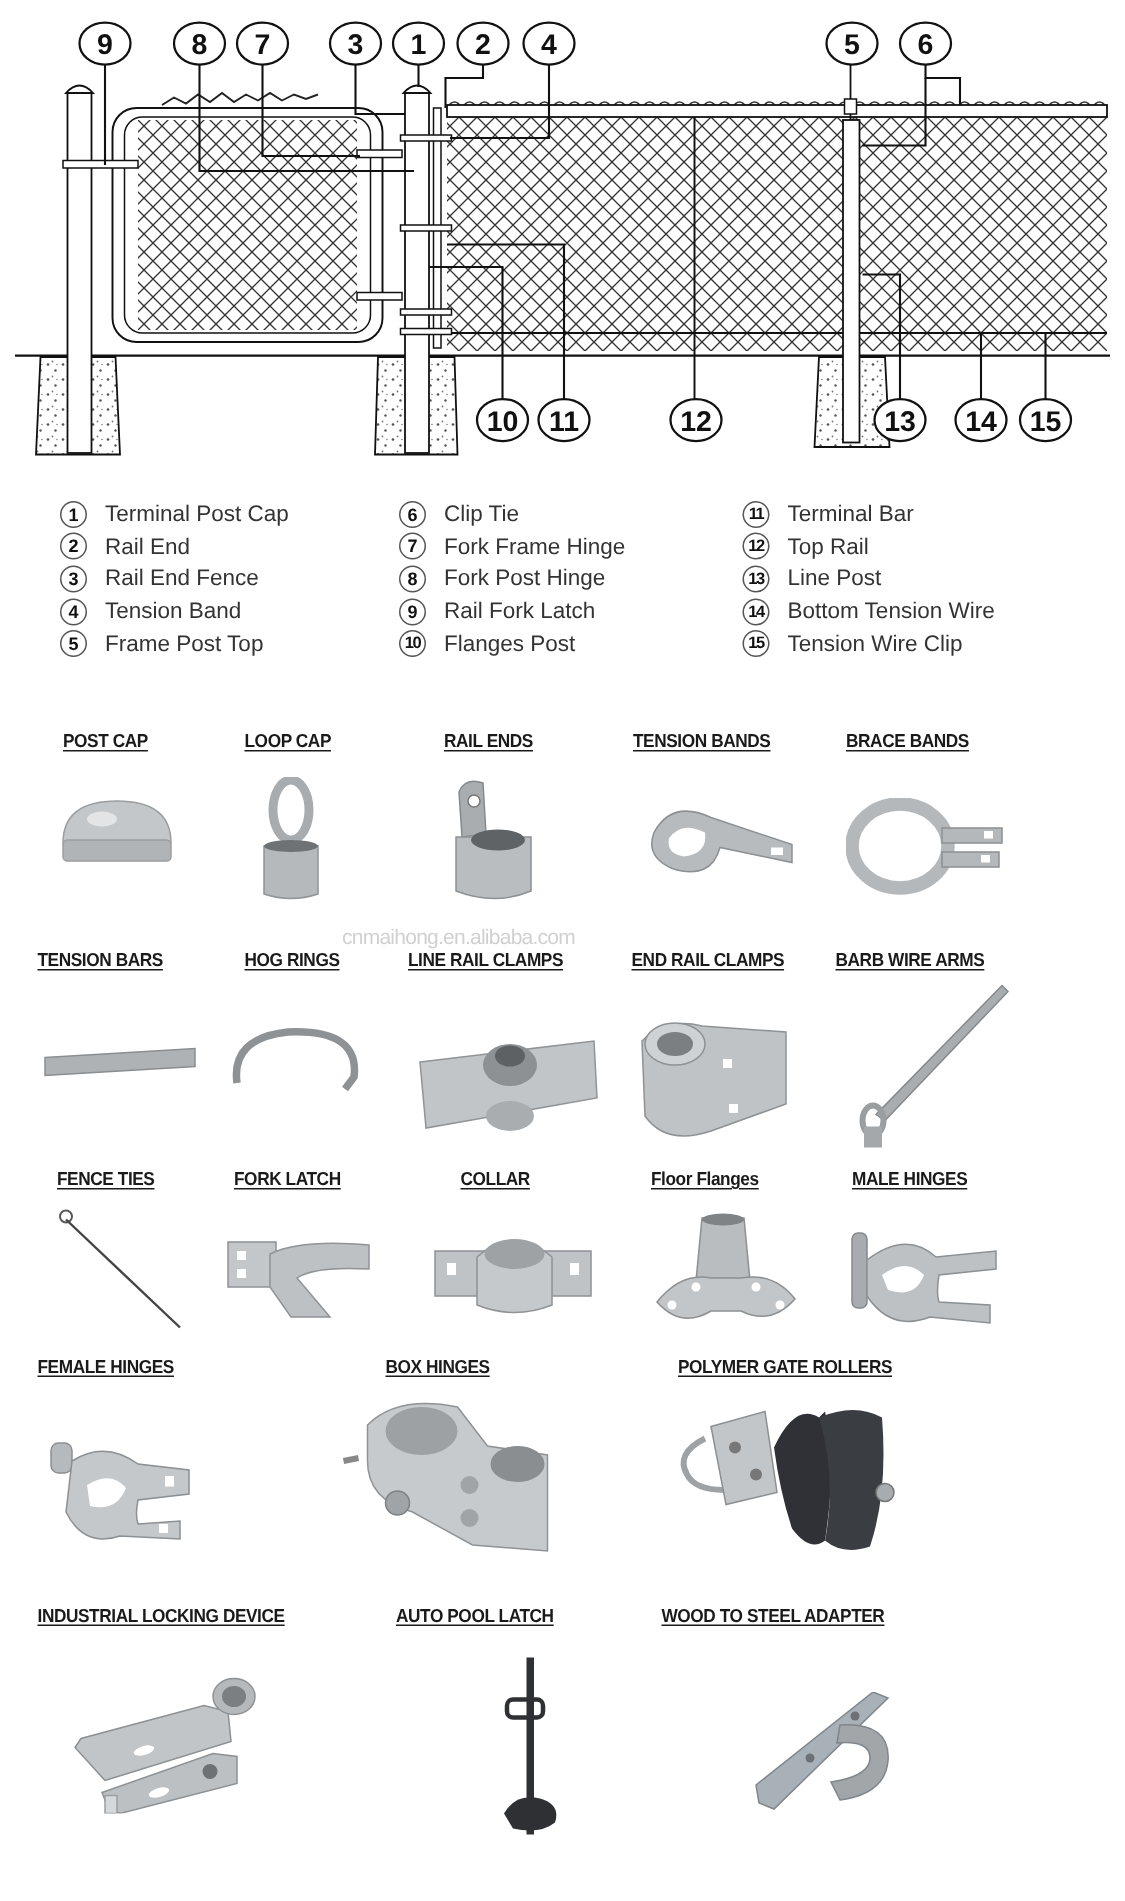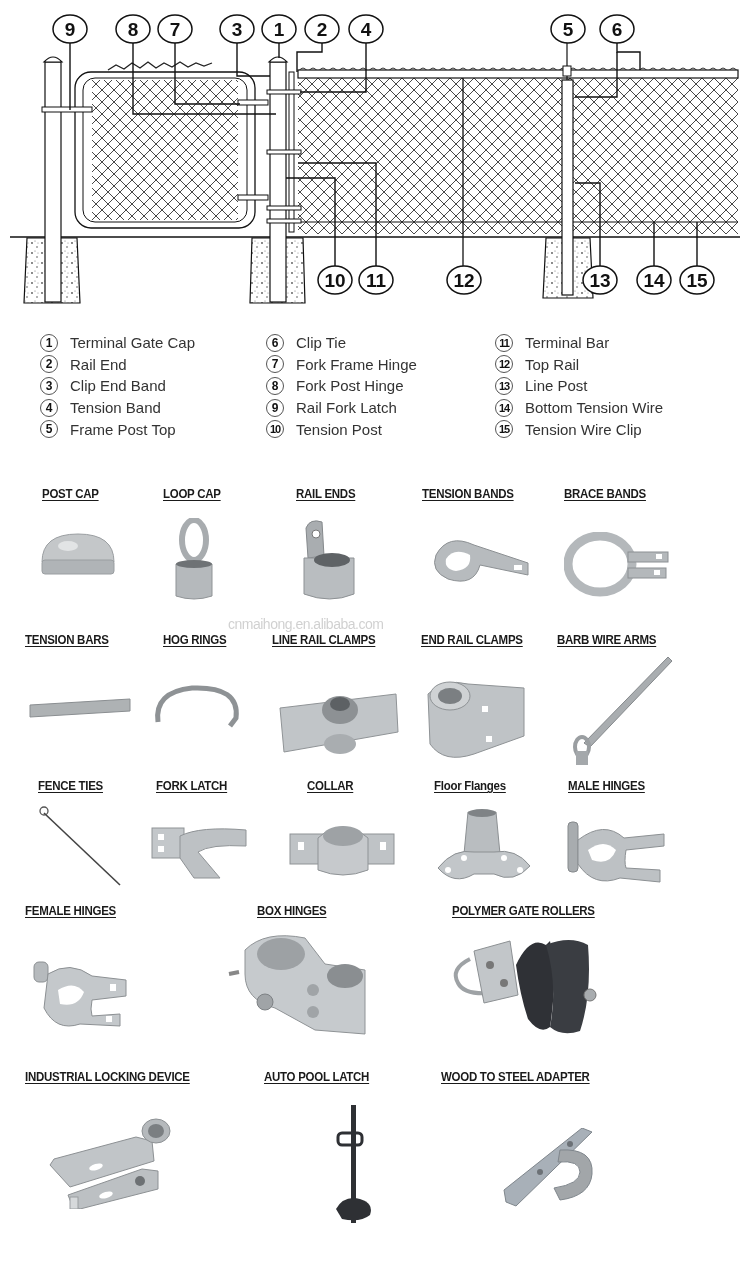--- a/index.html
+++ b/index.html
@@ -155,29 +155,29 @@
           <text x="697" y="287" text-anchor="middle" class="callout-text">15</text>
         </g>
       </g>
 </svg>
 </div>
 
 <div id="legend">
   <div class="legend-col" style="left:0">
     <div class="legend-item">
         <span class="legend-num">1</span>
-        <span>Terminal Gate Cap</span>
+        <span>Terminal Post Cap</span>
       </div>
     <div class="legend-item">
         <span class="legend-num">2</span>
         <span>Rail End</span>
       </div>
     <div class="legend-item">
         <span class="legend-num">3</span>
-        <span>Clip End Band</span>
+        <span>Rail End Fence</span>
       </div>
     <div class="legend-item">
         <span class="legend-num">4</span>
         <span>Tension Band</span>
       </div>
     <div class="legend-item">
         <span class="legend-num">5</span>
         <span>Frame Post Top</span>
       </div>
   </div>
@@ -193,21 +193,21 @@
     <div class="legend-item">
         <span class="legend-num">8</span>
         <span>Fork Post Hinge</span>
       </div>
     <div class="legend-item">
         <span class="legend-num">9</span>
         <span>Rail Fork Latch</span>
       </div>
     <div class="legend-item">
         <span class="legend-num two">10</span>
-        <span>Tension Post</span>
+        <span>Flanges Post</span>
       </div>
   </div>
   <div class="legend-col" style="left:455px">
     <div class="legend-item">
         <span class="legend-num two">11</span>
         <span>Terminal Bar</span>
       </div>
     <div class="legend-item">
         <span class="legend-num two">12</span>
         <span>Top Rail</span>

